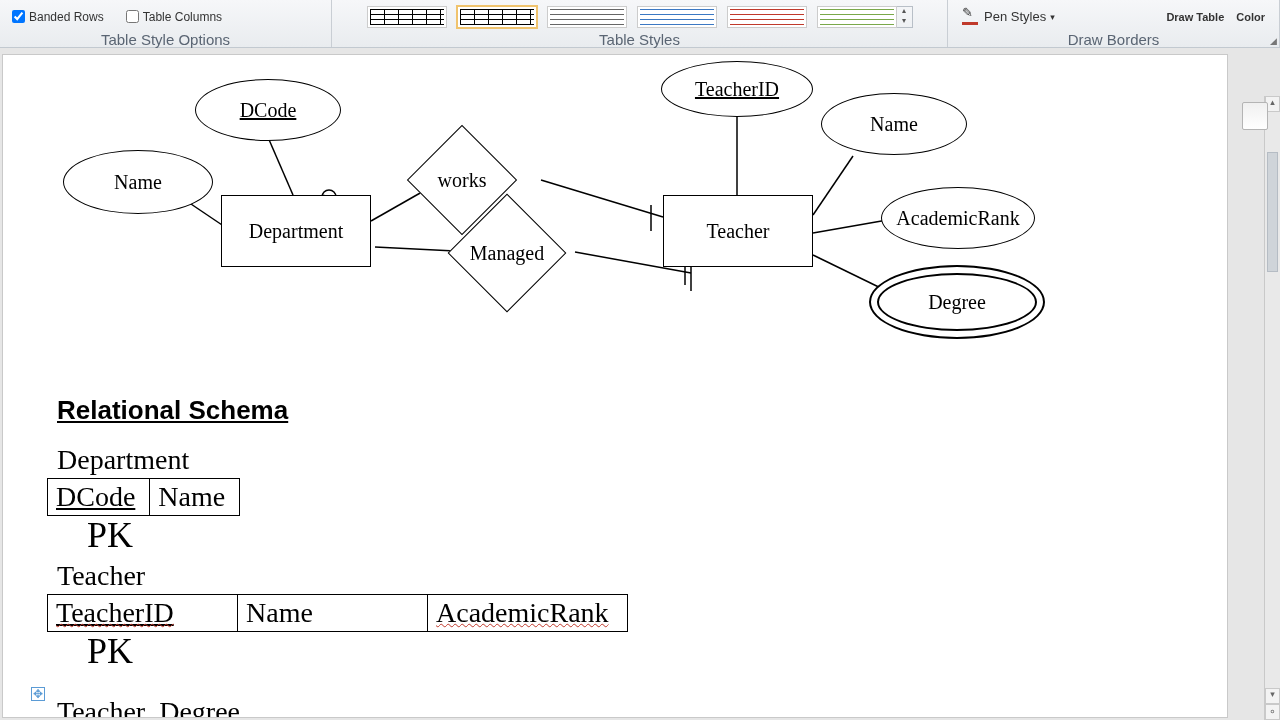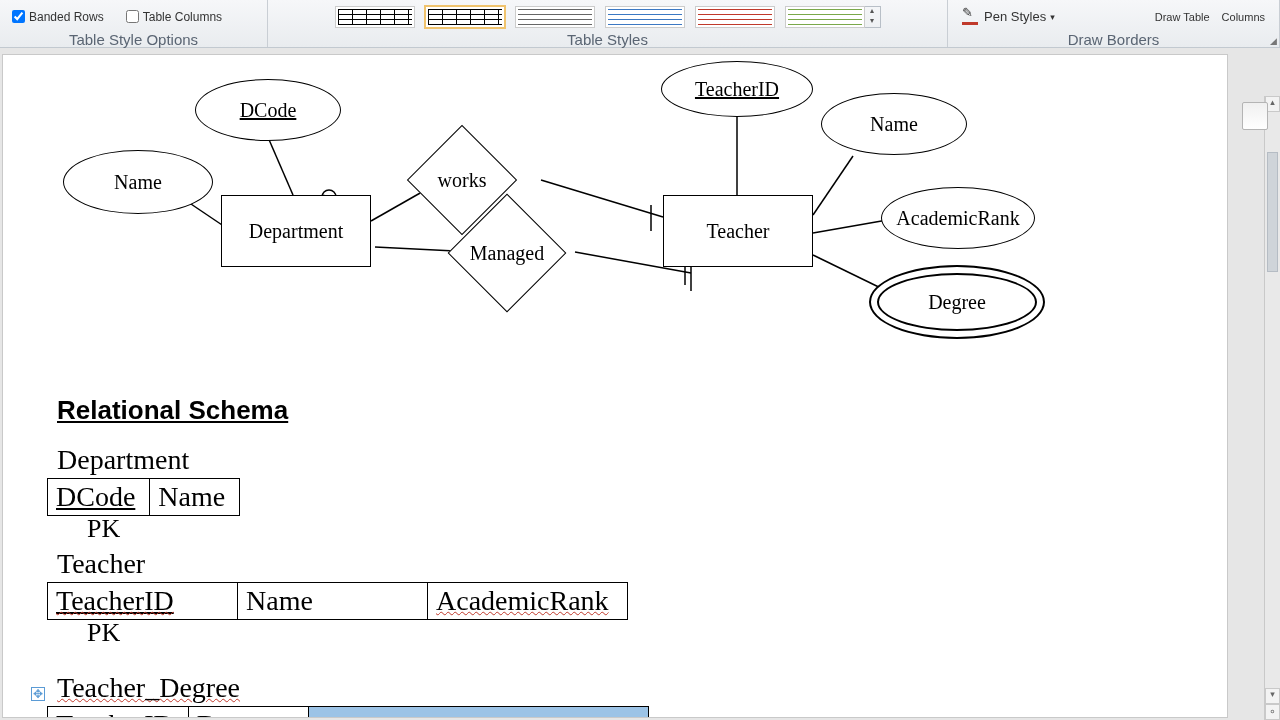--- a/index.html
+++ b/index.html
@@ -192,21 +192,21 @@
     border-collapse: collapse;
     margin-left: 0;
   }
   table.schema-table td {
     border: 1.5px solid #000;
     font-size: 28px;
     padding: 2px 14px 2px 8px;
     font-family: "Times New Roman", serif;
   }
   .pk-label {
-    font-size: 26px;
+    font-size: 36px;
     margin-left: 40px;
     margin-top: -2px;
     margin-bottom: 4px;
   }
   .squiggle { text-decoration: underline wavy #c0392b; text-decoration-thickness: 1px; }
   .selected-cell { background: #9cc3e6; }
 
   .ruler {
     position: absolute;
     right: 12px; top: 54px;
@@ -228,21 +228,21 @@
   .table-move-handle {
     position:absolute; width:14px; height:14px; border:1px solid #5b9bd5; background:#fff;
     font-size:12px; line-height:12px; text-align:center; color:#5b9bd5;
   }
 </style>
 </head>
 <body>
 
 <div class="ribbon">
 
-  <div class="ribbon-group" style="width:268px;">
+  <div class="ribbon-group" style="width:332px;">
     <div class="ribbon-group-content">
       <label class="checkbox-item">
         <input type="checkbox" checked="" style="">
         <span>Banded Rows</span>
       </label>
       <label class="checkbox-item">
         <input type="checkbox" style="">
         <span>Table Columns</span>
       </label>
     </div>
@@ -277,23 +277,23 @@
     <div class="ribbon-group-label">Table Styles</div>
   </div>
 
   <div class="ribbon-group" style="width:332px;">
     <div class="ribbon-group-content" style="justify-content:flex-start;">
       <div class="pen-color-btn">
         <span class="pen-icon"></span>
         <span>Pen Styles</span>
         <span style="margin-left:4px;font-size:9px;">▾</span>
       </div>
-      <div style="margin-left:auto;display:flex;">
+      <div style="margin-left:auto;display:flex;font-weight:bold;">
         <div class="draw-label">Draw Table</div>
-        <div class="draw-label">Columns</div>
+        <div class="draw-label">Color</div>
       </div>
     </div>
     <div class="ribbon-group-label">Draw Borders</div>
     <span class="dialog-launch">◢</span>
   </div>
 </div>
 
 <div style="position:absolute;right:0;top:48px;width:22px;height:22px;background:#f4f5f7;border:1px solid #c0c0c0;text-align:center;font-size:14px;">↘</div>
 
 <div class="document-area">

